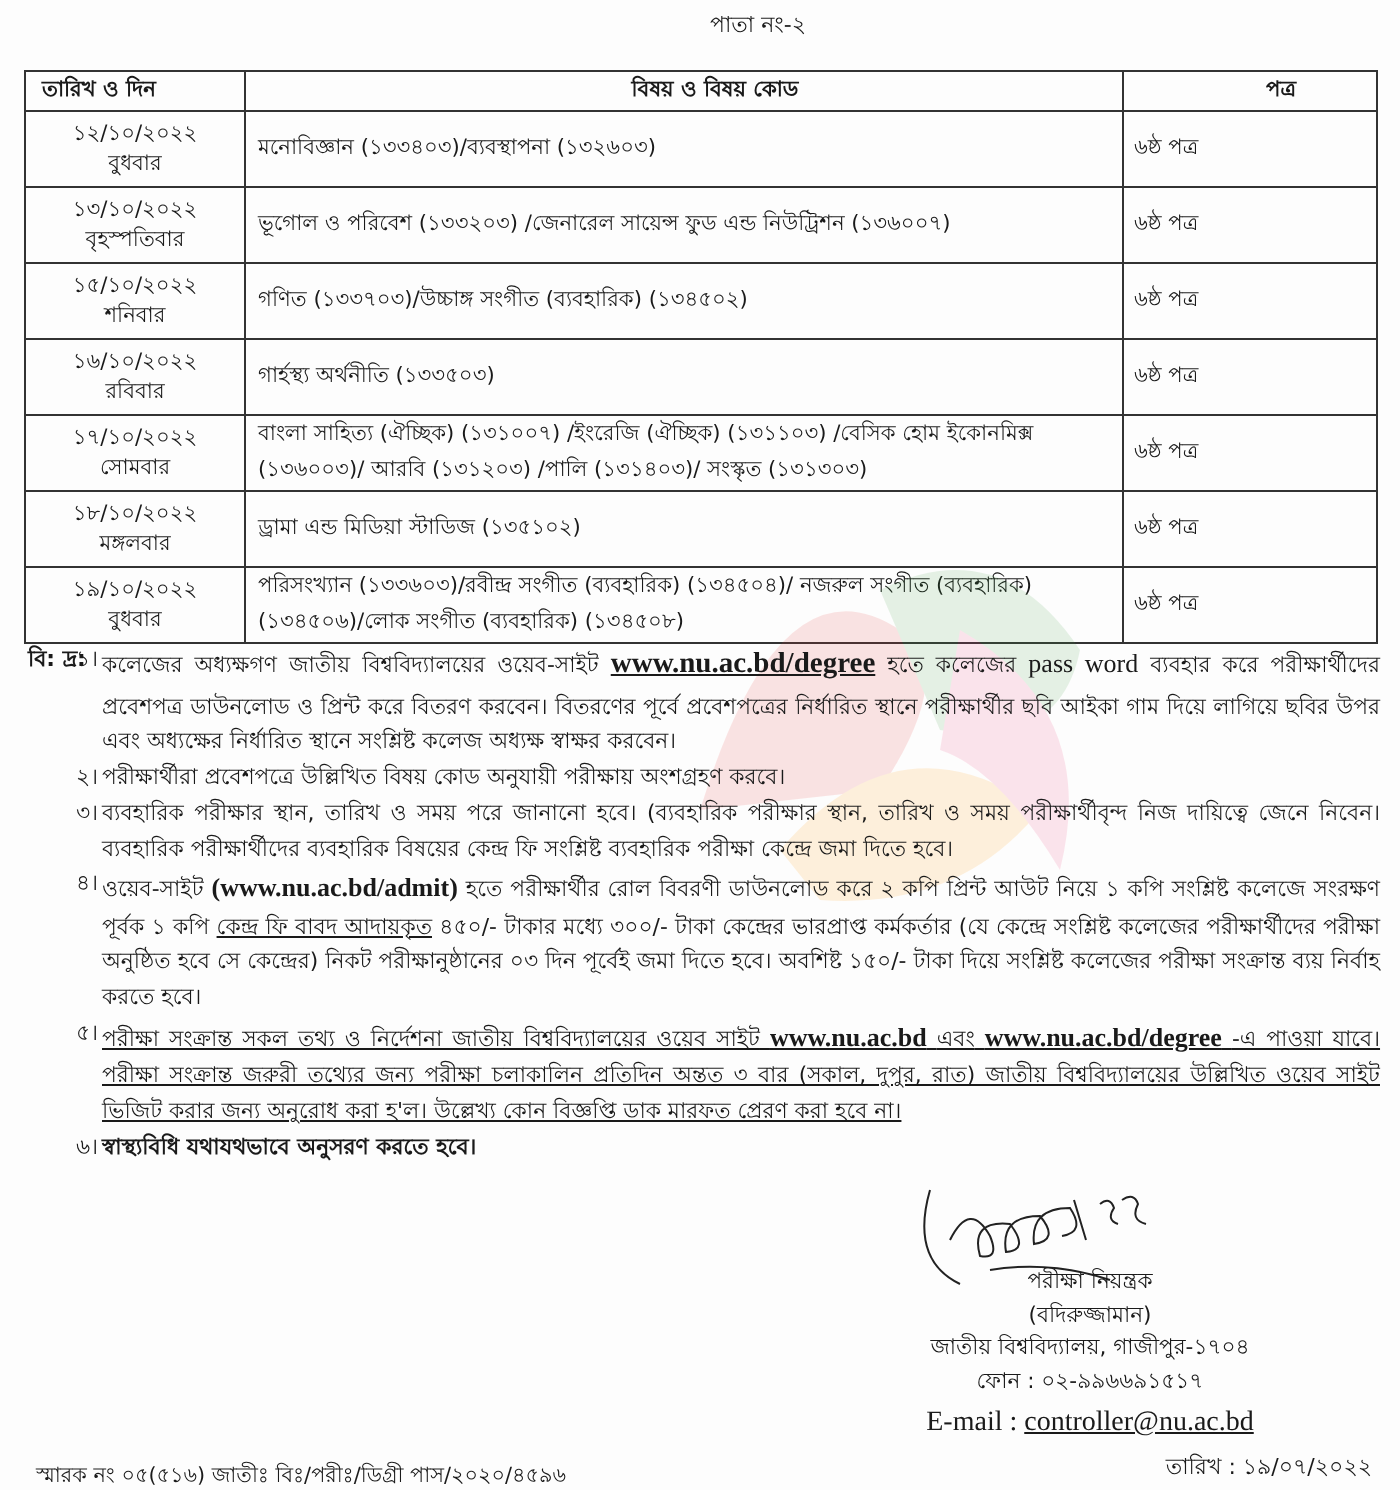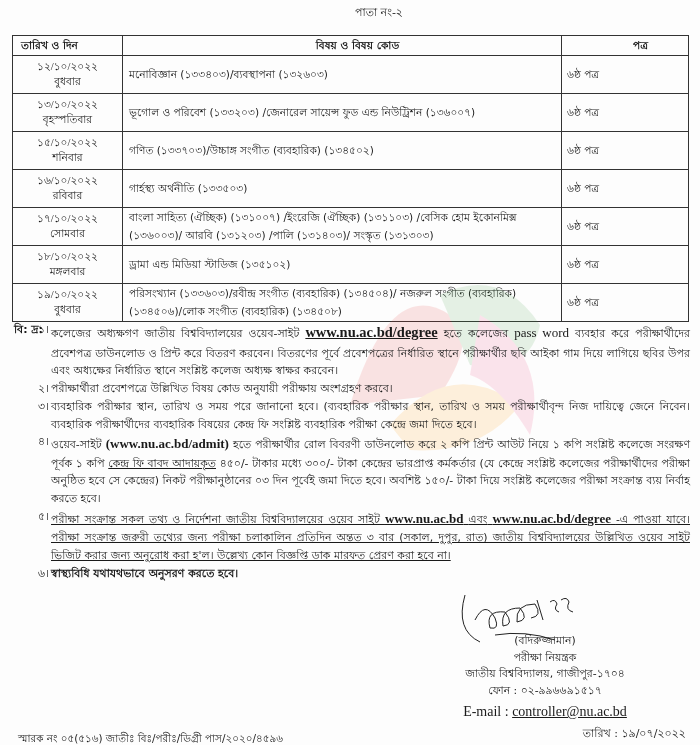--- a/index.html
+++ b/index.html
@@ -15,21 +15,21 @@
       position: absolute; top: 35px; left: 12px; width: 676px;
       border-collapse: collapse; table-layout: fixed; border-radius: 13px;
     }
     table.routine td, table.routine th {
       border: 1px solid #333; padding: 0 5px; vertical-align: middle;
       font-size: 10.6px; font-weight: normal;
     }
     table.routine th { height: 19px; font-weight: bold; padding-left: 36px; }
     table.routine th.c1 { text-align: left; padding-left: 8px; }
     table.routine th.c2, table.routine th.c3 { text-align: center; }
-    table.routine td.date { text-align: center; line-height: 1.35; font-family: Liberation Serif, serif; }
+    table.routine td.date { text-align: center; line-height: 1.35; }
     table.routine td.subj { text-align: left; padding-left: 6px; line-height: 1.65; }
     table.routine td.paper { text-align: left; }
     table.routine tr.r { height: 38px; }
     col.c1 { width: 110px; } col.c2 { width: 439px; } col.c3 { width: 127px; }
 
     .watermark {
       position: absolute; left: 330px; top: 255px; width: 240px; height: 200px;
       pointer-events: none; opacity: 0.13;
     }
 
@@ -177,22 +177,22 @@
     <span class="num" style="font-weight:normal">৬।</span>
     <span>স্বাস্থ্যবিধি যথাযথভাবে অনুসরণ করতে হবে।</span>
   </div>
 </div>
 
 <svg class="signature" viewBox="0 0 130 55">
   <path d="M10 5 Q0 40 25 52 M20 30 Q30 10 40 28 Q45 40 35 38 Q30 20 50 22 Q60 35 48 36 Q45 18 65 18 Q75 30 62 32 Q60 14 80 14 Q88 26 76 28 M82 10 L88 30 M95 12 Q100 8 102 14 Q98 20 104 22 M106 10 Q112 6 114 12 Q110 20 118 22 M40 45 Q70 40 100 50" stroke="#222" stroke-width="1" fill="none"></path>
 </svg>
 
 <div class="signatory">
+  <div>পরীক্ষা নিয়ন্ত্রক</div>
   <div>(বদিরুজ্জামান)</div>
-  <div>পরীক্ষা নিয়ন্ত্রক</div>
   <div>জাতীয় বিশ্ববিদ্যালয়, গাজীপুর-১৭০৪</div>
   <div>ফোন : ০২-৯৯৬৬৯১৫১৭</div>
   <div class="email">
     <span>E-mail :</span>
     <span class="addr">controller@nu.ac.bd</span>
   </div>
 </div>
 
 <div class="footer">
   <span class="memo">স্মারক নং ০৫(৫১৬) জাতীঃ বিঃ/পরীঃ/ডিগ্রী পাস/২০২০/৪৫৯৬</span>

